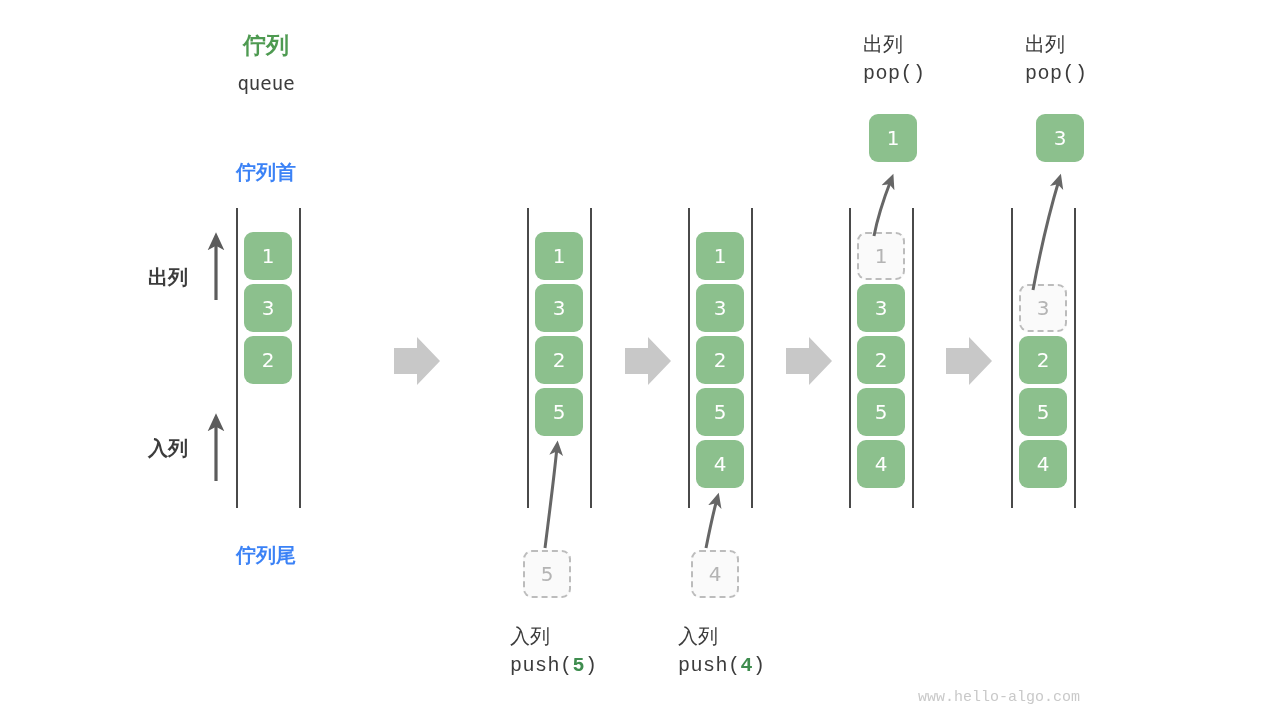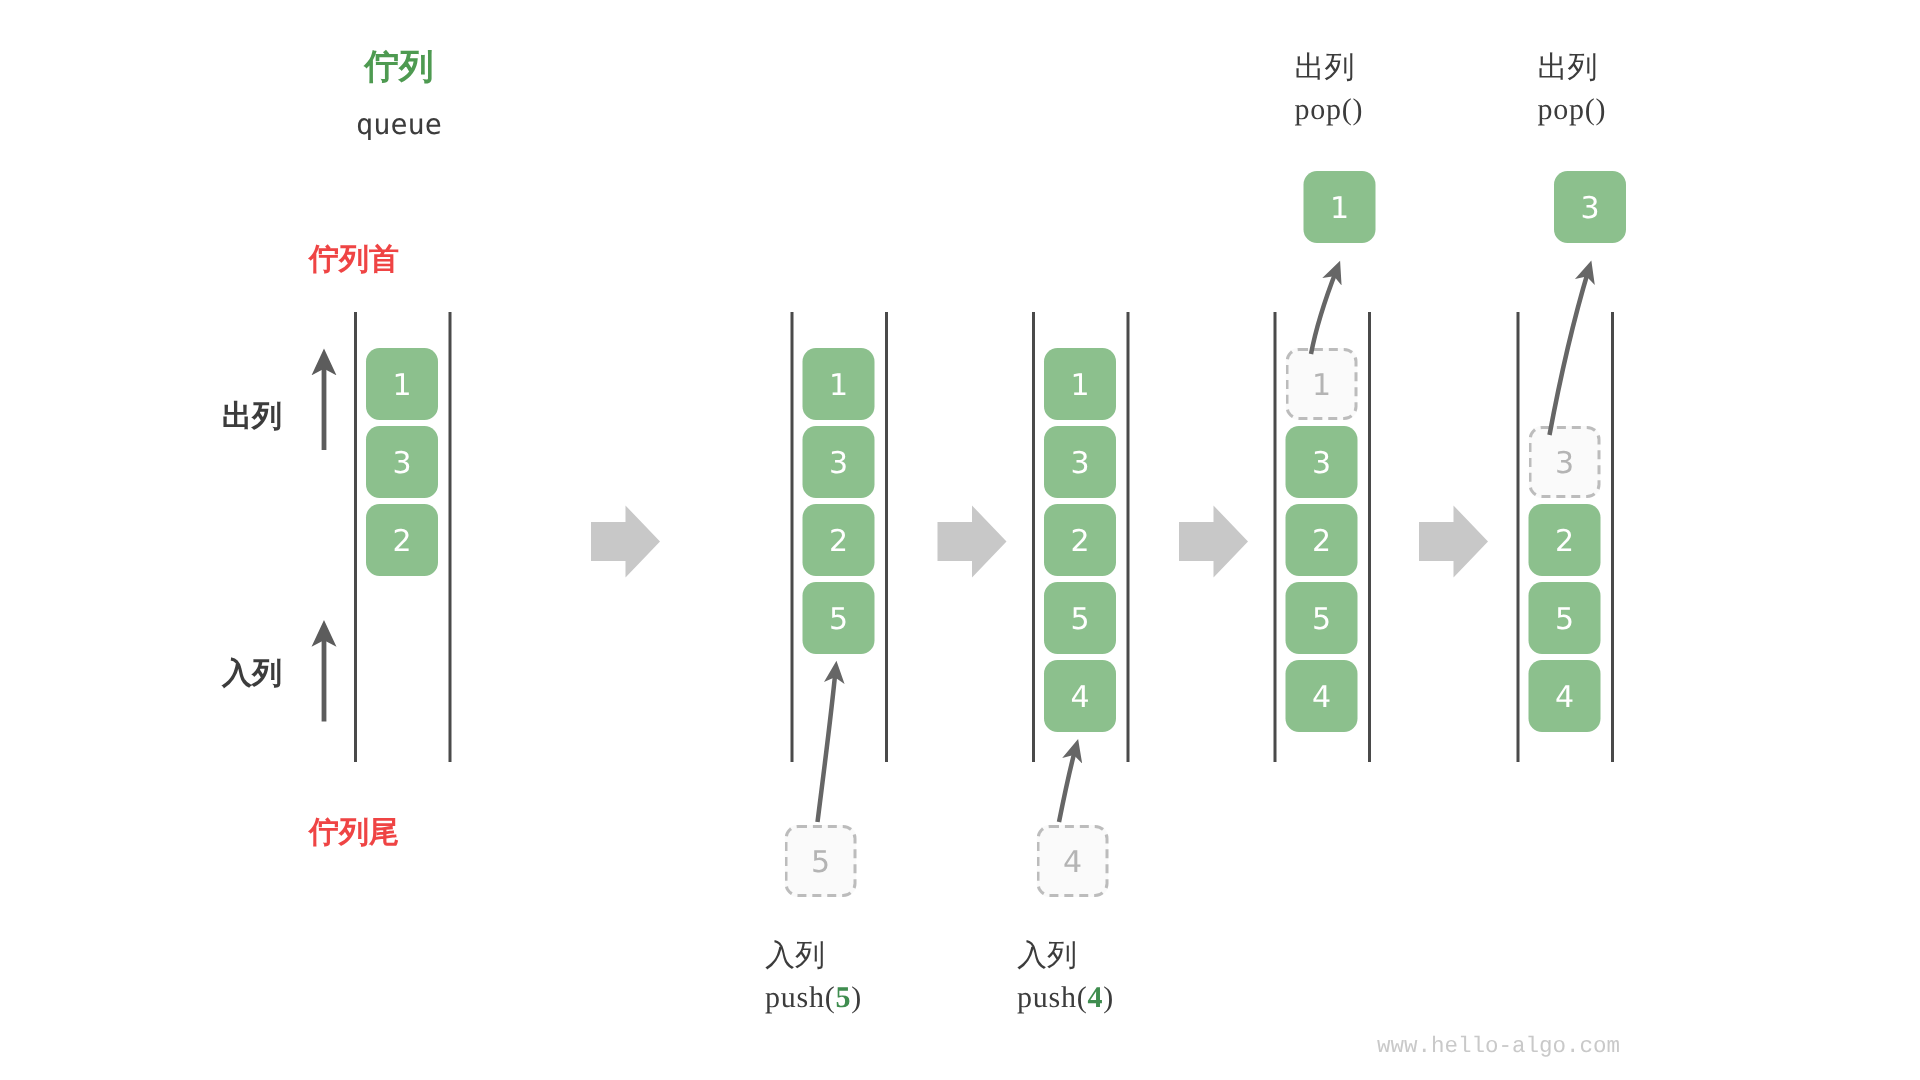--- a/index.html
+++ b/index.html
@@ -47,39 +47,39 @@
   .side-label {
     font-size: 20px;
     font-weight: bold;
     color: #3c3c3c;
     white-space: nowrap;
     line-height: 1;
   }
   .endpoint-label {
     font-size: 20px;
     font-weight: bold;
-    color: #ef4444;
-    white-space: nowrap;
-    line-height: 1;
-    text-align: left;
+    color: #3b82f6;
+    white-space: nowrap;
+    line-height: 1;
+    text-align: center;
   }
 
   
   .op-caption {
     white-space: nowrap;
     line-height: 1.45;
   }
   .op-caption .op-cn {
     display: block;
     font-size: 20px;
     color: #3c3c3c;
   }
   .op-caption .op-code {
     display: block;
-    font-family: Liberation Serif, serif;
+    font-family: Liberation Mono, monospace;
     font-size: 20px;
     color: #3c3c3c;
     letter-spacing: 0.5px;
   }
   .op-caption .op-arg {
     color: #3f8d4f;
     font-weight: bold;
   }
 
   

